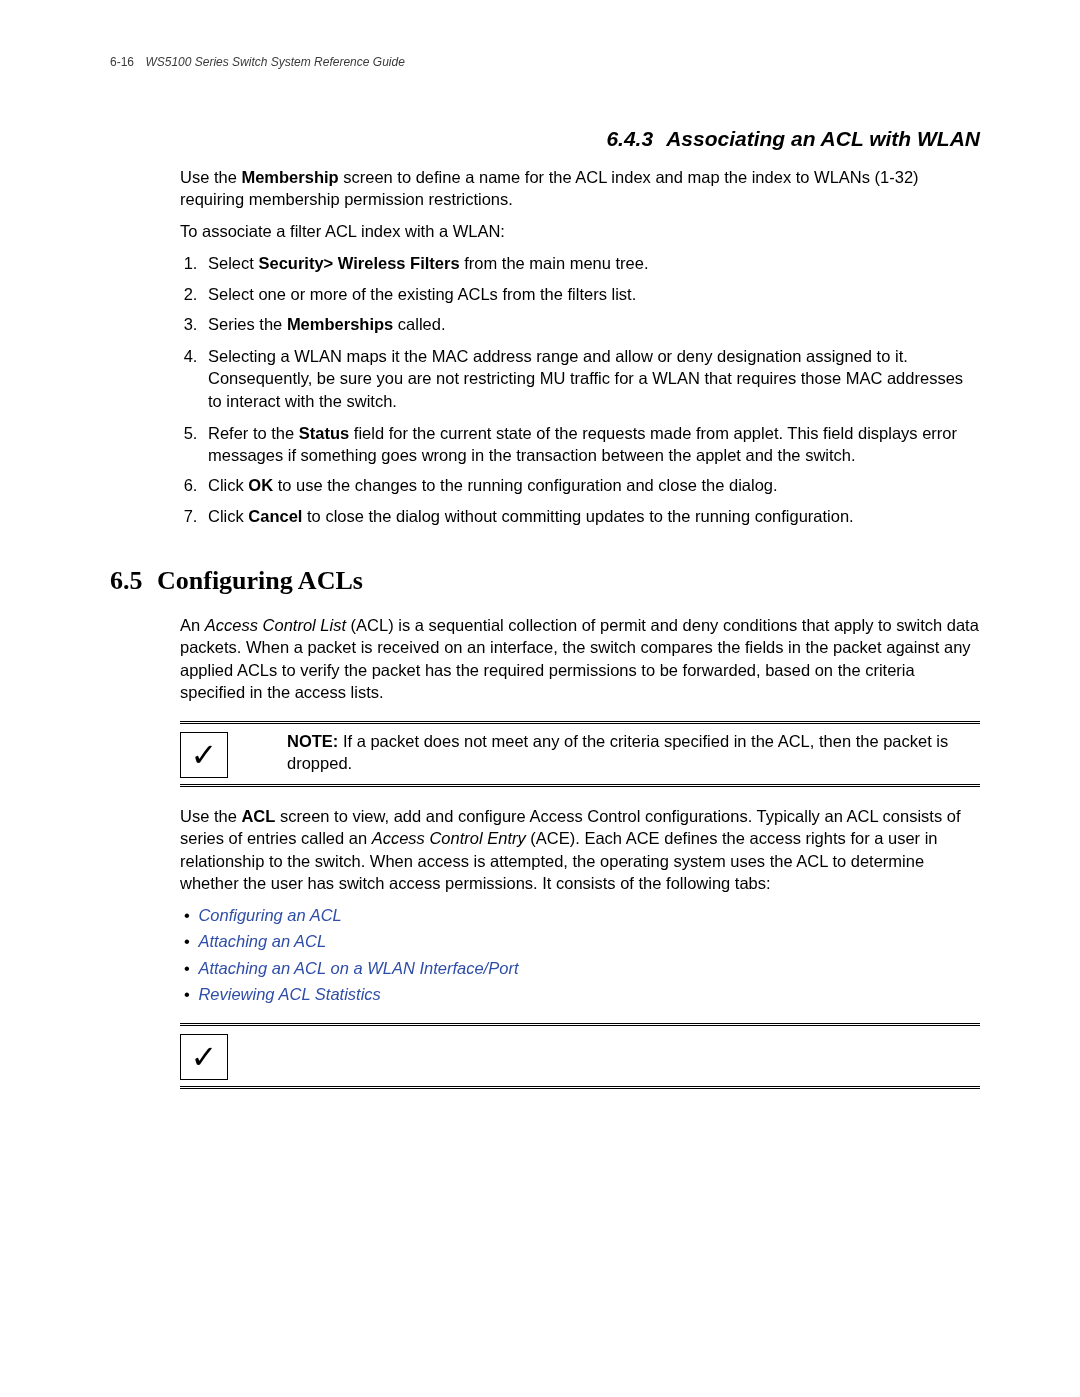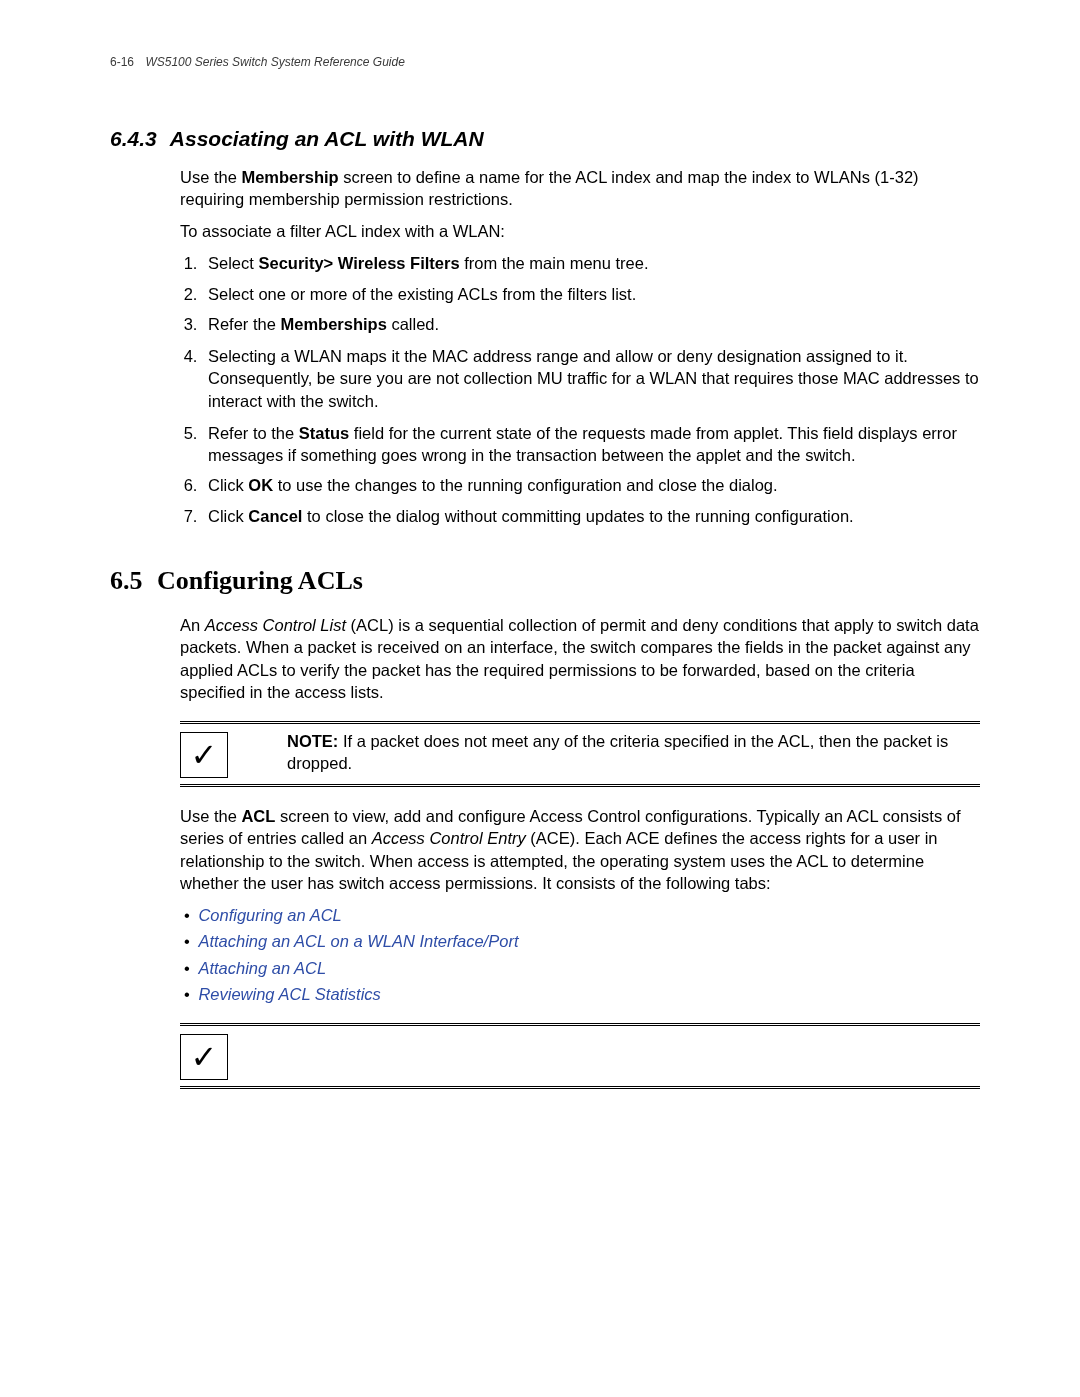--- a/index.html
+++ b/index.html
@@ -28,20 +28,21 @@
   }
   .runhead .title {
     font-style: italic;
   }
   h3.subsection {
     font-family: "Helvetica Neue", Arial, sans-serif;
     font-weight: bold;
     font-style: italic;
     font-size: 21px;
     margin: 0 0 12px 0;
+    text-align: right;
   }
   h3.subsection .num { margin-right: 8px; }
   h2.section {
     font-family: Liberation Serif, serif;
     font-weight: bold;
     font-size: 26px;
     margin: 36px 0 16px 0;
   }
   h2.section .num { margin-right: 8px; }
   .body {
@@ -117,24 +118,24 @@
     </p>
 
     <p>To associate a filter ACL index with a WLAN:</p>
 
     <ol class="steps">
       <li>
         <span>Select </span><span class="bold">Security&gt; Wireless Filters</span><span> from the main menu tree.</span>
       </li>
       <li>Select one or more of the existing ACLs from the filters list.</li>
       <li>
-        <span>Refer the </span><span class="bold">Memberships</span><span> called.</span>
+        <span>Series the </span><span class="bold">Memberships</span><span> called.</span>
       </li>
       <li>
-        <p class="sub">Selecting a WLAN maps it the MAC address range and allow or deny designation assigned to it. Consequently, be sure you are not collection MU traffic for a WLAN that requires those MAC addresses to interact with the switch.</p>
+        <p class="sub">Selecting a WLAN maps it the MAC address range and allow or deny designation assigned to it. Consequently, be sure you are not restricting MU traffic for a WLAN that requires those MAC addresses to interact with the switch.</p>
       </li>
       <li>
         <span>Refer to the </span><span class="bold">Status</span><span> field for the current state of the requests made from applet. This field displays error messages if something goes wrong in the transaction between the applet and the switch.</span>
       </li>
       <li>
         <span>Click </span><span class="bold">OK</span><span> to use the changes to the running configuration and close the dialog.</span>
       </li>
       <li>
         <span>Click </span><span class="bold">Cancel</span><span> to close the dialog without committing updates to the running configuration.</span>
       </li>
@@ -158,22 +159,22 @@
         <span class="label">NOTE:</span><span> If a packet does not meet any of the criteria specified in the ACL, then the packet is dropped.</span>
       </div>
     </div>
 
     <p>
       <span>Use the </span><span class="bold">ACL</span><span> screen to view, add and configure Access Control configurations. Typically an ACL consists of series of entries called an </span><span class="italic">Access Control Entry</span><span> (ACE). Each ACE defines the access rights for a user in relationship to the switch. When access is attempted, the operating system uses the ACL to determine whether the user has switch access permissions. It consists of the following tabs:</span>
     </p>
 
     <ul class="bullets">
       <li><span class="link">Configuring an ACL</span></li>
+      <li><span class="link">Attaching an ACL</span></li>
       <li><span class="link">Attaching an ACL on a WLAN Interface/Port</span></li>
-      <li><span class="link">Attaching an ACL</span></li>
       <li><span class="link">Reviewing ACL Statistics</span></li>
     </ul>
 
     <div class="notebox">
       <div class="check">✓</div>
     </div>
 
   </div>
 
 </div>

